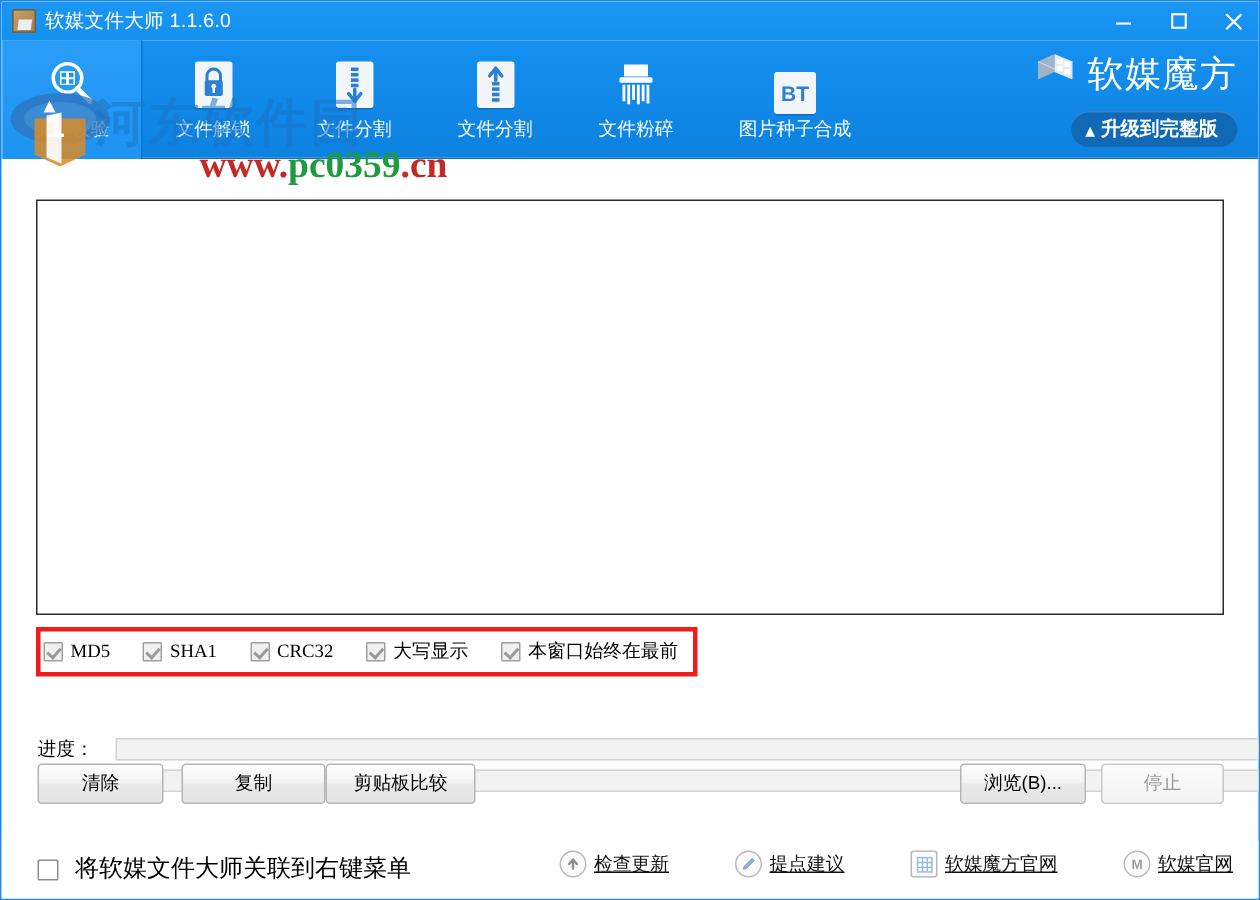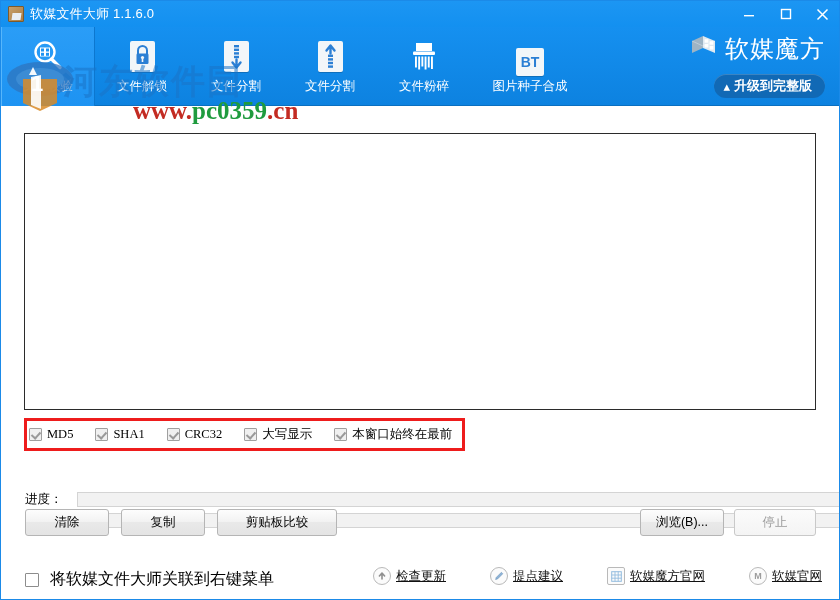--- a/index.html
+++ b/index.html
@@ -142,22 +142,22 @@
   .btn{
     position:absolute;height:27px;
     background:linear-gradient(to bottom,#fdfdfd 0%,#f2f2f2 48%,#e9e9e9 50%,#e4e4e4 100%);
     border:1px solid #b5b5b5;border-radius:3px;box-sizing:border-box;
     display:flex;align-items:center;justify-content:center;
     font-size:12.5px;color:#000000;cursor:default;white-space:nowrap;
   }
   .btn.disabled{color:#9a9a9a;border-color:#c9c9c9;
     background:linear-gradient(to bottom,#fbfbfb 0%,#f4f4f4 100%);}
   #btn-clear{left:24px;top:508px;width:84px;}
-  #btn-copy{left:120px;top:508px;width:84px;}
-  #btn-clip{left:216px;top:508px;width:120px;}
+  #btn-copy{left:120px;top:508px;width:96px;}
+  #btn-clip{left:216px;top:508px;width:100px;}
   #btn-browse{left:639px;top:508px;width:84px;}
   #btn-stop{left:733px;top:508px;width:82px;}
 
   
   .bottom{
     position:absolute;left:0;top:560px;width:840px;height:39px;
     background:#ffffff;border-top:1px solid #ffffff;
   }
   .assoc{
     position:absolute;left:24px;top:568px;display:flex;align-items:center;

